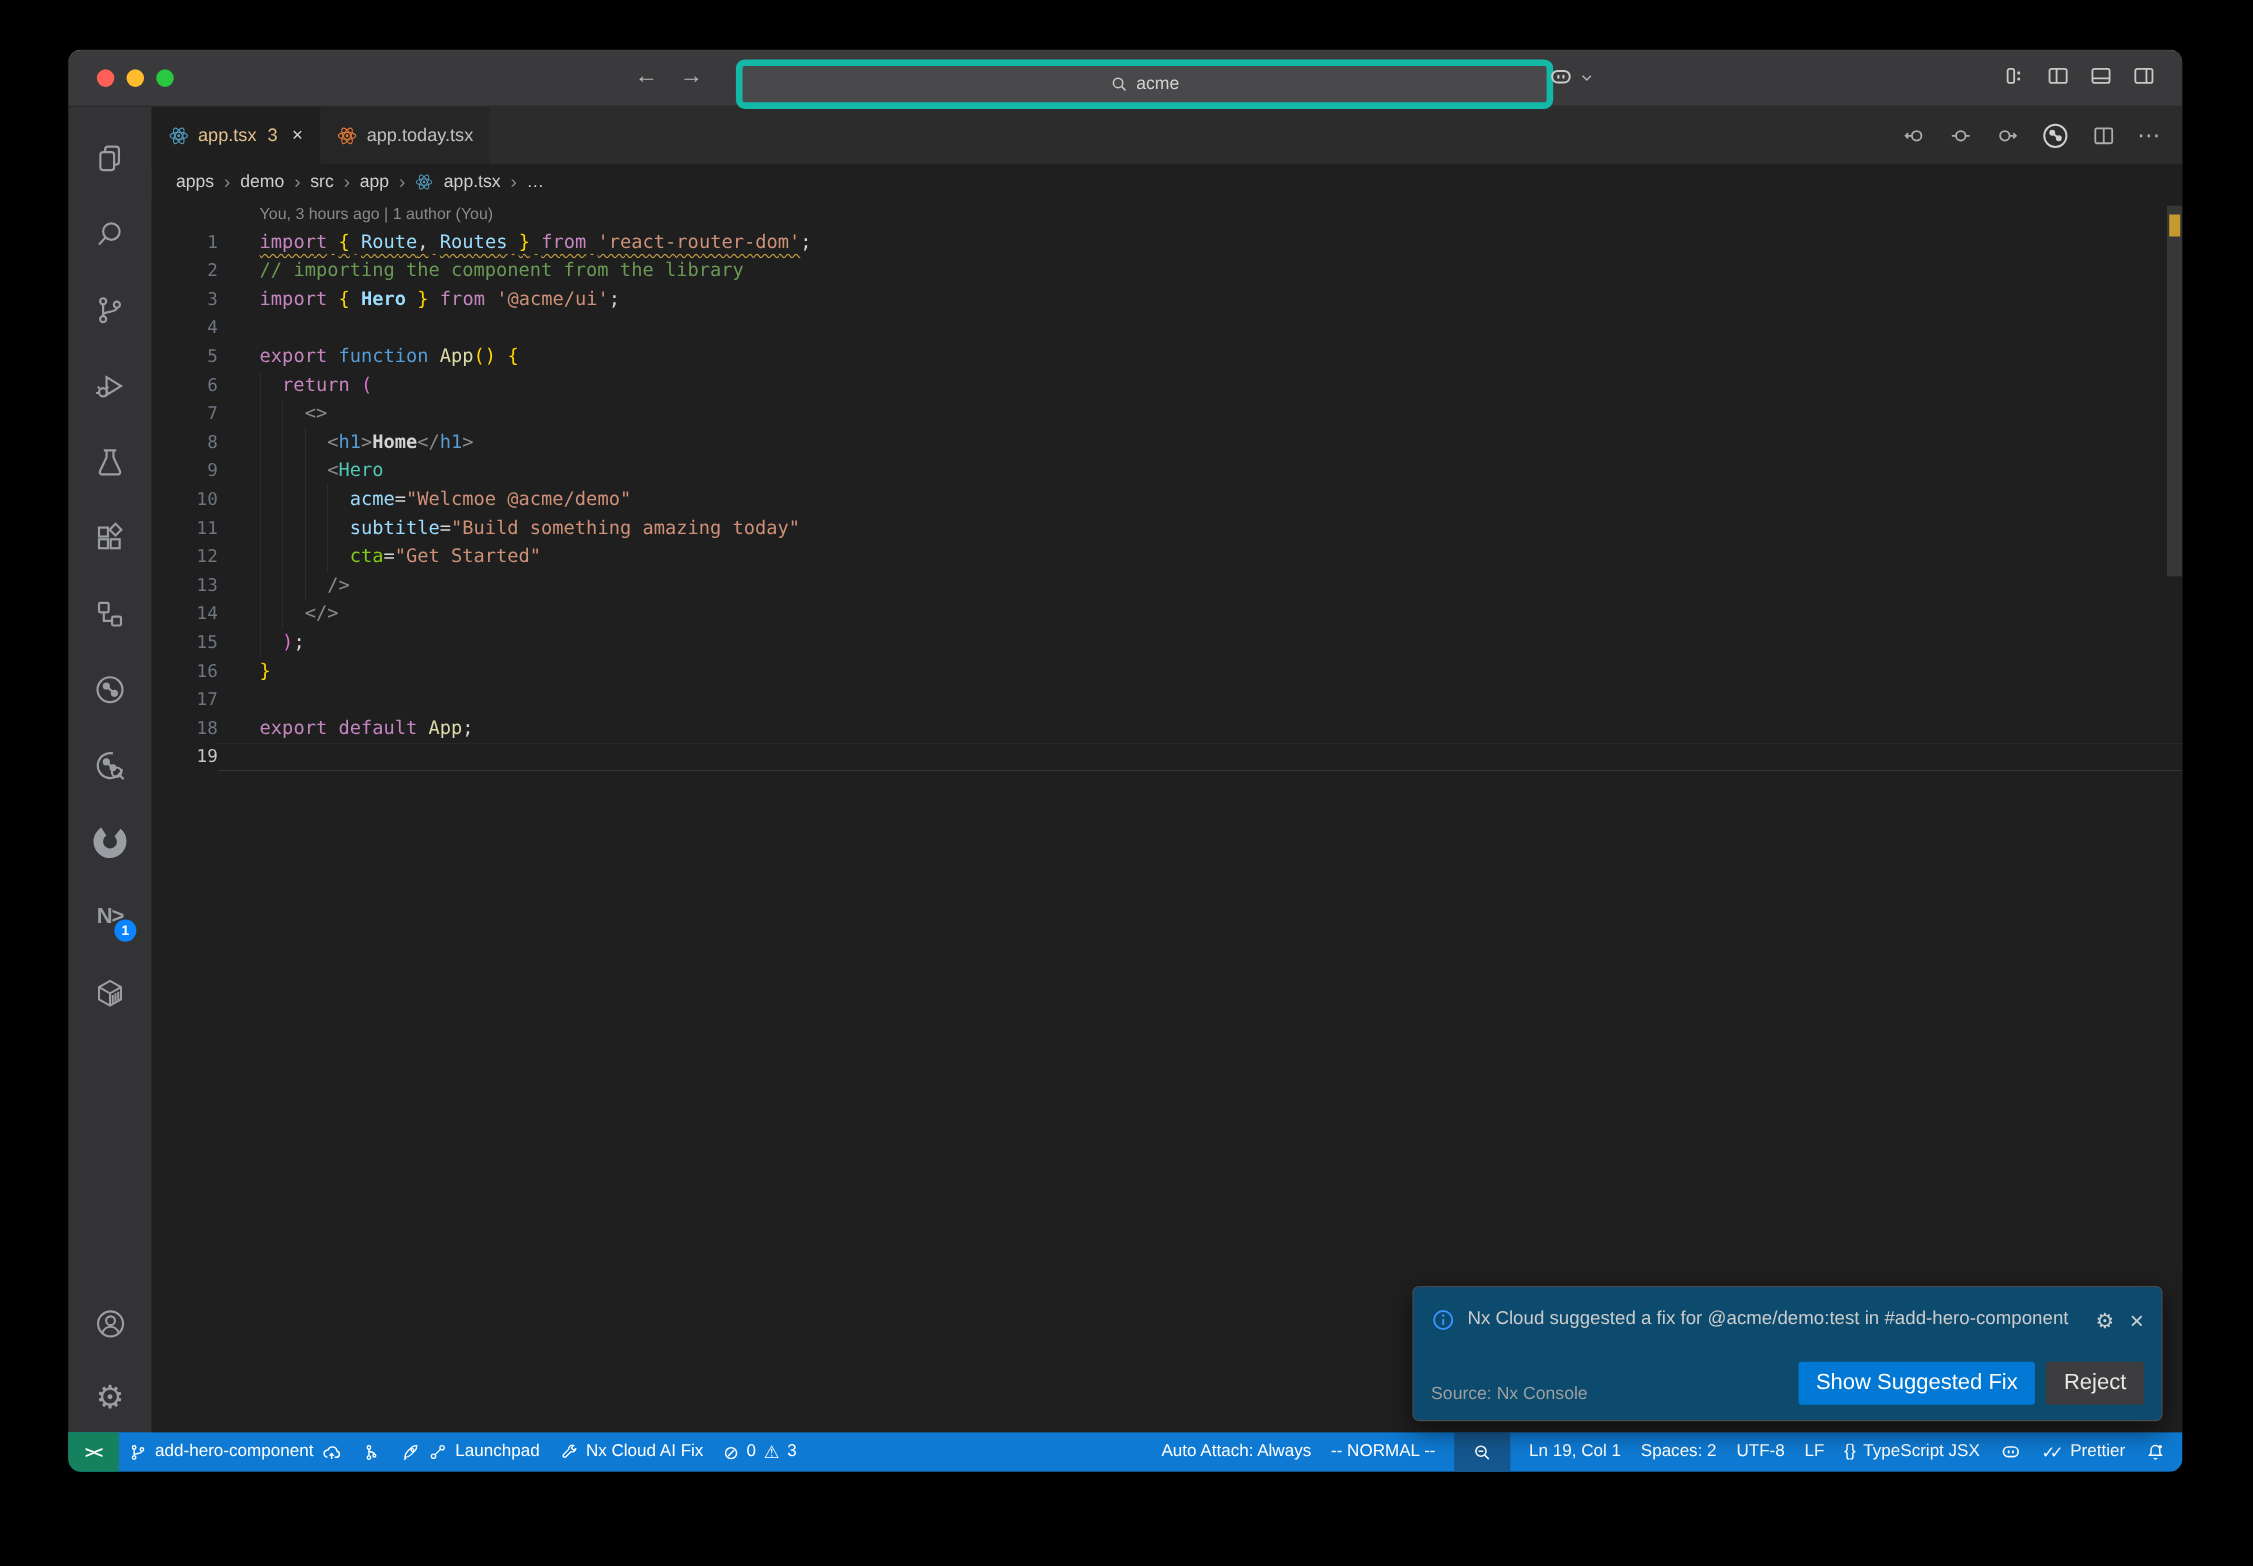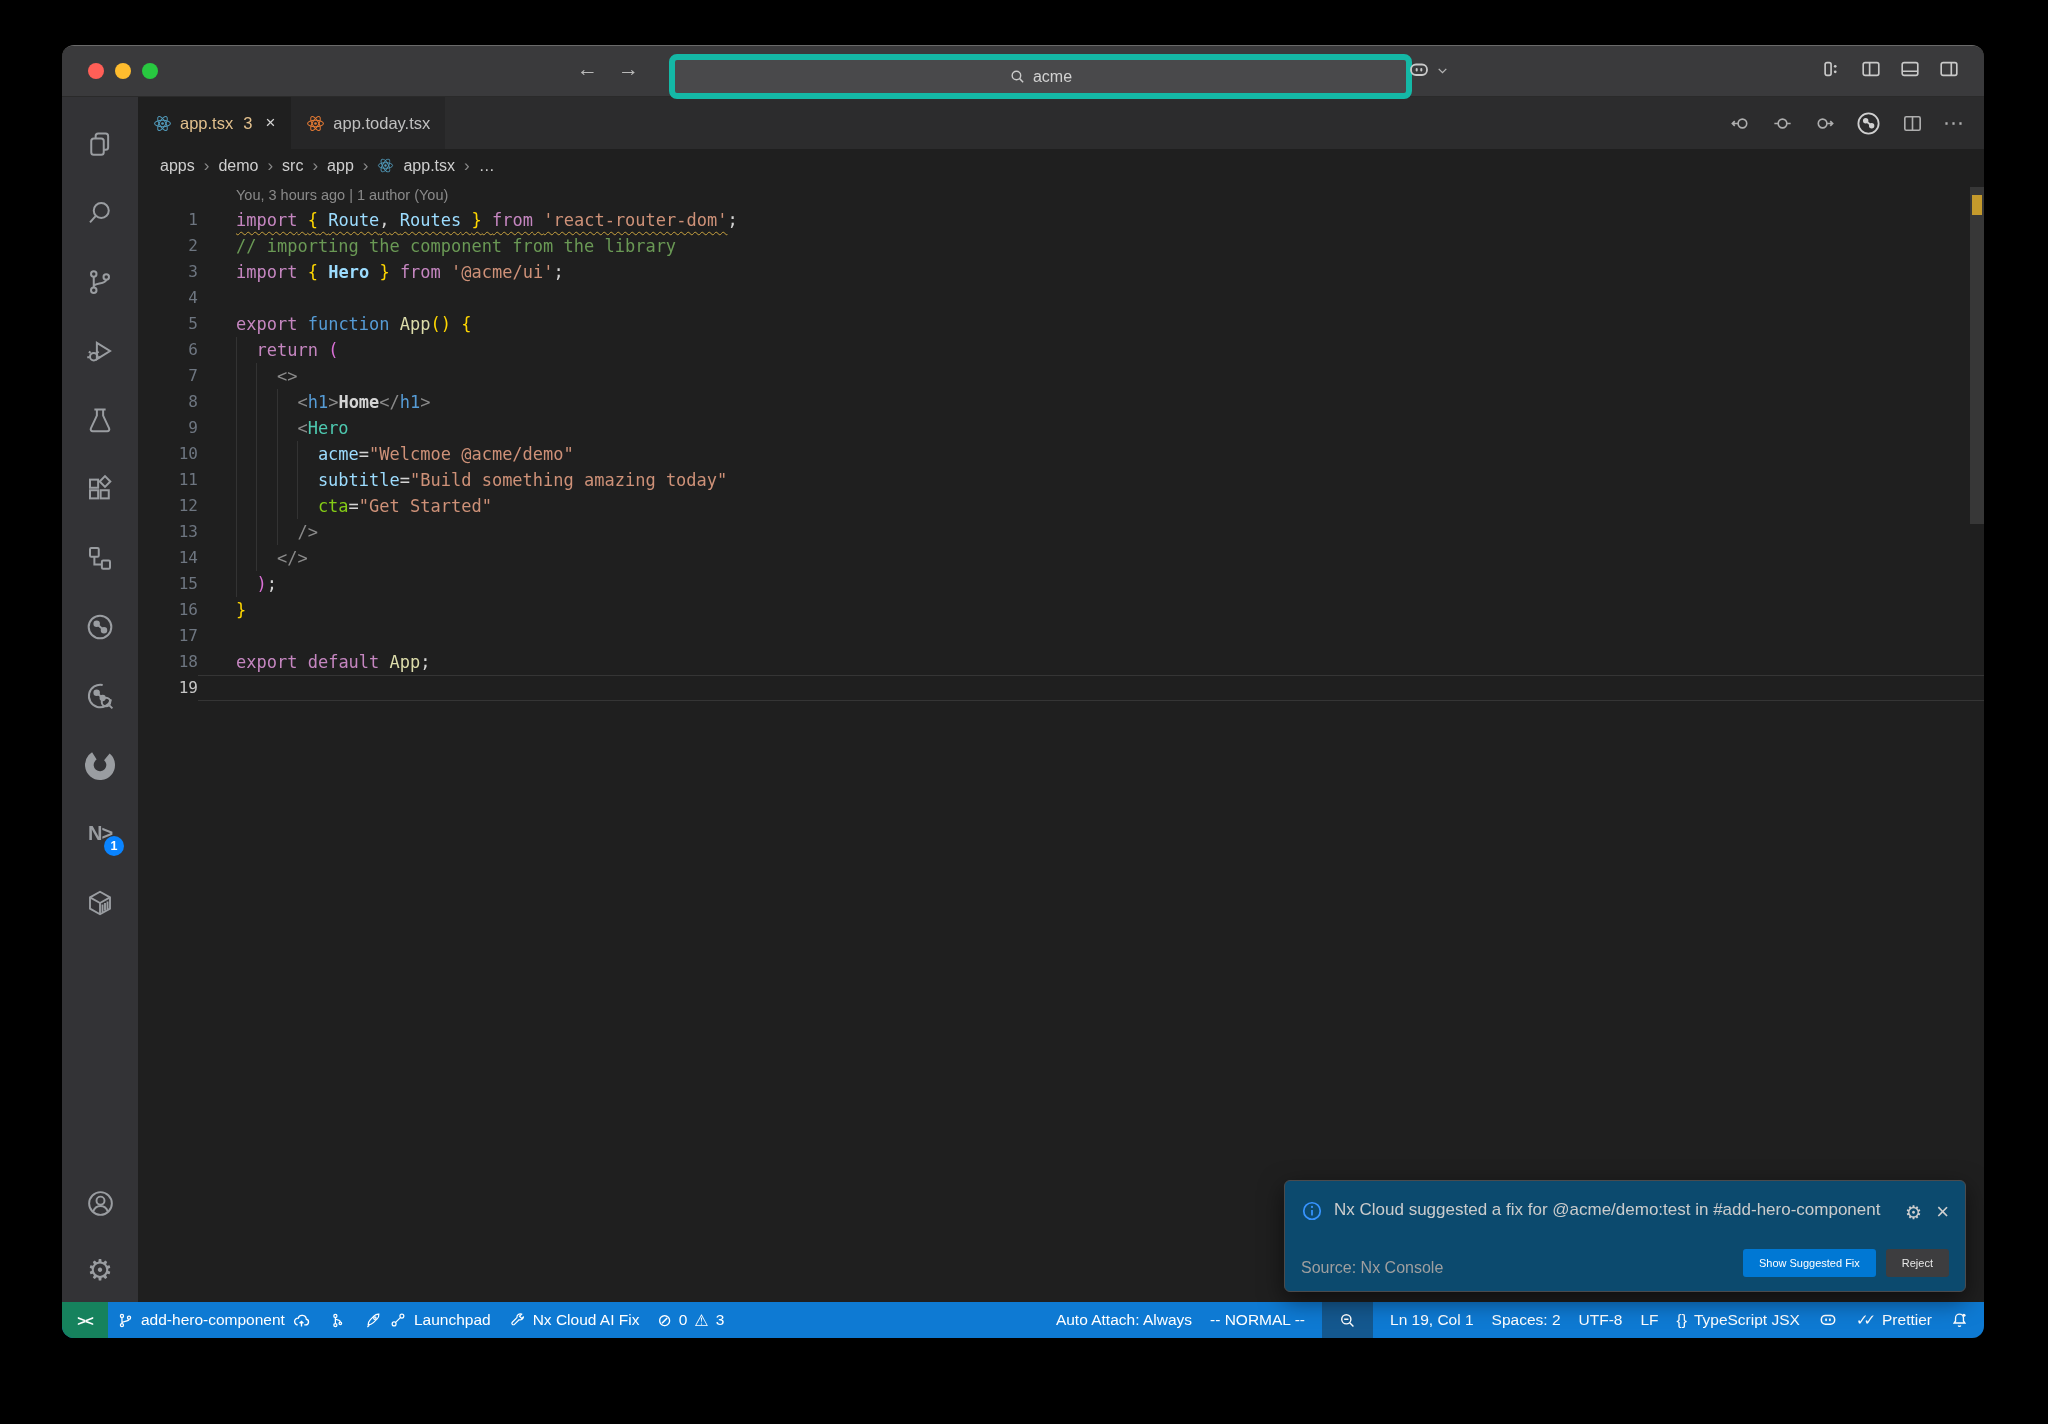--- a/index.html
+++ b/index.html
@@ -71,21 +71,21 @@
   
   .toast{position:absolute;right:18px;bottom:46px;width:648px;background:#0c4a6e;border:1px solid #4b4b4d;
          border-radius:6px;padding:16px 16px 14px 16px;box-shadow:0 8px 24px rgba(0,0,0,.55);
          font-size:17px;color:#ccc;}
   .toast-row1{display:flex;gap:11px;align-items:flex-start;}
   .toast-msg{flex:1;line-height:1.55;padding-right:4px;}
   .toast-icons{display:flex;gap:14px;align-items:center;color:#cfcfcf;font-size:19px;margin-top:2px;}
   .toast-row2{display:flex;align-items:flex-end;margin-top:24px;}
   .toast-src{color:#9f9f9f;font-size:16px;}
   .toast-btns{margin-left:auto;display:flex;gap:10px;}
-  .btn{border:none;border-radius:3px;font-size:11px;padding:8px 16px;font-family:inherit;cursor:default;}
+  .btn{border:none;border-radius:3px;font-size:20px;padding:8px 16px;font-family:inherit;cursor:default;}
   .btn-primary{color:#fff;}
   .btn-secondary{background:#3d3d3f;color:#e8e8e8;}
 </style>
 </head>
 <body>
 
 <div class="stage">
   <div class="window">
 
     <div class="titlebar">

